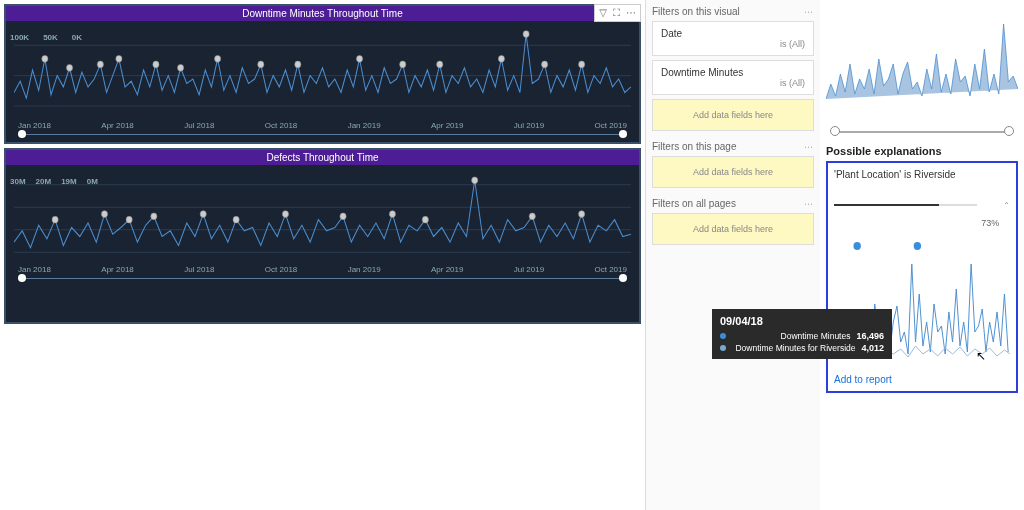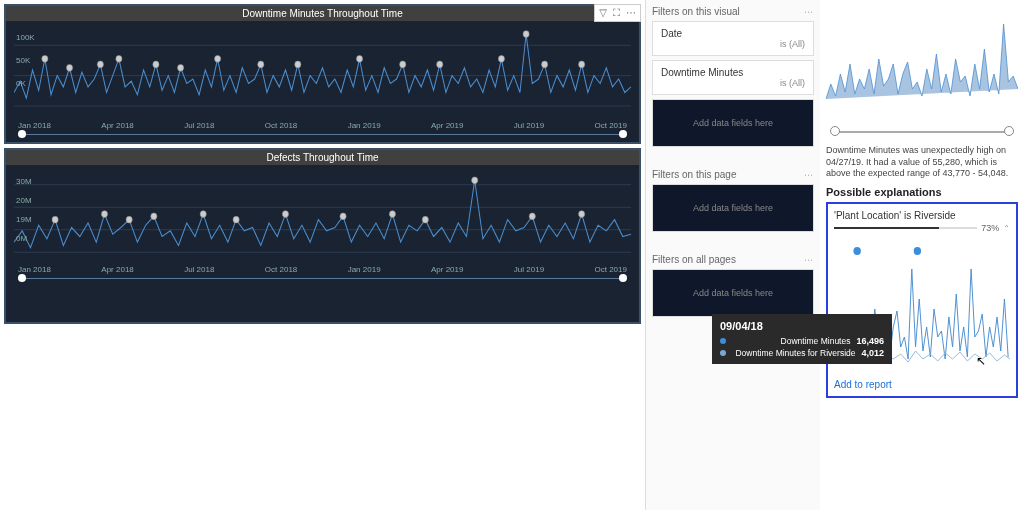--- a/index.html
+++ b/index.html
@@ -4,53 +4,53 @@
 <style>
 * { margin: 0; padding: 0; box-sizing: border-box; font-family: 'Segoe UI', Arial, sans-serif; }
 body { background: #f5f5f5; width: 1024px; height: 510px; overflow: hidden; display: flex; }
 
 .left-panel { width: 645px; background: #fff; padding: 4px; }
 .chart-container { background: #1a2332; border: 2px solid #3a5068; margin-bottom: 4px; position: relative; }
 .chart1 { height: 140px; }
 .chart2 { height: 176px; }
 .chart-toolbar { position: absolute; top: -2px; right: -2px; background: #fff; border: 1px solid #ccc; padding: 2px 4px; display: flex; gap: 6px; font-size: 10px; z-index: 5; }
 .chart-toolbar span { cursor: pointer; color: #666; }
-.chart-title { background: #404040; color: #fff; font-size: 10px; text-align: center; padding: 2px; font-weight: 500; }
+.chart-title { background: #4c1d95; color: #fff; font-size: 10px; text-align: center; padding: 2px; font-weight: 500; }
 .chart-body { position: relative; height: 100px; padding: 4px 8px; }
 .chart-svg { width: 100%; height: 90px; }
 .chart-xaxis { display: flex; justify-content: space-between; padding: 0 12px; align-items: center; }
 .chart-xaxis span { color: #8aa; font-size: 8px; }
-.chart-yaxis { position: absolute; left: 10px; top: 12px; display: flex; flex-direction: column; gap: 14px; }
+.chart-yaxis { position: absolute; left: 4px; top: 12px; display: flex; flex-direction: row; gap: 14px; font-weight: bold; }
 .chart-yaxis span { color: #8aa; font-size: 8px; }
 .slider-track { position: relative; height: 6px; margin: 2px 12px 4px 12px; }
 .slider-line { position: absolute; top: 2px; left: 0; right: 0; height: 1px; background: #5a7a9c; }
 .slider-handle { position: absolute; width: 8px; height: 8px; background: #fff; border-radius: 50%; top: -2px; }
 .anomaly-dot { fill: #ccc; stroke: #888; stroke-width: 0.5; }
 
 .filters-panel { width: 175px; background: #fafafa; padding: 6px; border-left: 1px solid #ddd; }
 .filter-section-label { font-size: 10px; color: #666; margin-bottom: 4px; display: flex; justify-content: space-between; align-items: center; }
 .filter-section-label .more { color: #999; letter-spacing: 1px; font-size: 9px; }
 .filter-card { background: #fff; border: 1px solid #ddd; padding: 6px 8px; margin-bottom: 4px; font-size: 10px; color: #555; }
 .filter-card .field-name { color: #333; font-size: 10px; }
 .filter-card .field-val { color: #888; font-size: 9px; text-align: right; }
-.filter-add { text-align: center; color: #888; font-size: 9px; padding: 18px; background: #0f172a; border: 1px solid #ddd; margin-bottom: 22px; }
+.filter-add { text-align: center; color: #888; font-size: 9px; padding: 10px; background: #fef9c3; border: 1px solid #ddd; margin-bottom: 10px; }
 
 .right-panel { width: 204px; background: #fff; padding: 4px 6px; font-size: 10px; color: #444; }
 .spark-top { height: 115px; width: 100%; }
 .mini-slider { position: relative; height: 14px; margin: 4px 0; }
 .mini-slider-track { position: absolute; top: 6px; left: 8px; right: 8px; height: 2px; background: #aaa; }
 .mini-slider-handle { position: absolute; width: 10px; height: 10px; border: 1px solid #888; border-radius: 50%; background: #fff; top: 1px; }
 .anomaly-text { font-size: 9px; color: #444; line-height: 1.3; margin: 6px 0; }
 .section-title { font-size: 11px; font-weight: 600; color: #222; margin: 6px 0 4px 0; }
 .explanation-box { border: 2px solid #2a3fdc; padding: 6px; position: relative; }
 .exp-header { font-size: 10px; color: #333; margin-bottom: 2px; }
 .exp-bar-row { display: flex; align-items: center; gap: 4px; margin-bottom: 6px; }
 .exp-bar-track { flex: 1; height: 2px; background: #ddd; position: relative; }
 .exp-bar-fill { position: absolute; left: 0; height: 2px; background: #333; }
-.exp-pct { font-size: 9px; color: #666; }
+.exp-pct { font-size: 9px; color: #666; margin-top: 36px; }
 .exp-chev { color: #888; font-size: 8px; }
 .exp-body { font-size: 9px; color: #555; line-height: 1.3; margin-bottom: 4px; }
 .spark-bottom { height: 130px; width: 100%; }
 .tooltip-box { position: absolute; background: #2a2a2a; color: #fff; padding: 6px 8px; font-size: 9px; bottom: 32px; left: -116px; width: 180px; z-index: 10; }
 .tooltip-date { font-size: 11px; font-weight: 600; margin-bottom: 4px; }
 .tooltip-row { display: flex; align-items: center; justify-content: space-between; margin-top: 2px; }
 .tooltip-row .dot { width: 6px; height: 6px; border-radius: 50%; margin-right: 4px; }
 .tooltip-row .lab { flex: 1; text-align: right; padding-right: 6px; font-size: 8.5px; }
 .tooltip-row .val { font-weight: 600; font-size: 9px; }
 .add-link { color: #1a6fd8; font-size: 10px; margin-top: 8px; cursor: pointer; }
@@ -192,21 +192,20 @@
 
 <div class="right-panel">
   <svg class="spark-top" viewBox="0 0 200 115" preserveAspectRatio="none">
     <polyline fill="#a8c4e0" stroke="#4a8ecf" stroke-width="0.8" points="0,95 5,80 10,92 15,70 20,88 25,60 30,90 35,75 40,85 45,65 50,90 55,55 60,82 65,75 70,60 75,90 80,70 85,58 90,85 95,78 100,92 105,65 110,85 115,50 120,88 125,70 130,90 135,55 140,78 145,72 150,92 155,60 160,85 165,45 170,88 175,70 180,90 185,20 190,78 195,72 200,85"></polyline>
   </svg>
   <div class="mini-slider">
     <div class="mini-slider-track"></div>
     <div class="mini-slider-handle" style="left:4px"></div>
     <div class="mini-slider-handle" style="right:4px"></div>
   </div>
-  <div class="anomaly-text">Downtime Minutes was unexpectedly high on 04/27/19. It had a value of 55,280, which is above the expected range of 43,770 - 54,048.</div>
   <div class="section-title">Possible explanations</div>
 
   <div class="explanation-box">
     <div class="exp-header">'Plant Location' is Riverside</div>
     <div class="exp-bar-row">
       <div class="exp-bar-track">
           <div class="exp-bar-fill" style="width:73%"></div>
         </div>
       <span class="exp-pct">73%</span>
       <span class="exp-chev">⌃</span>

